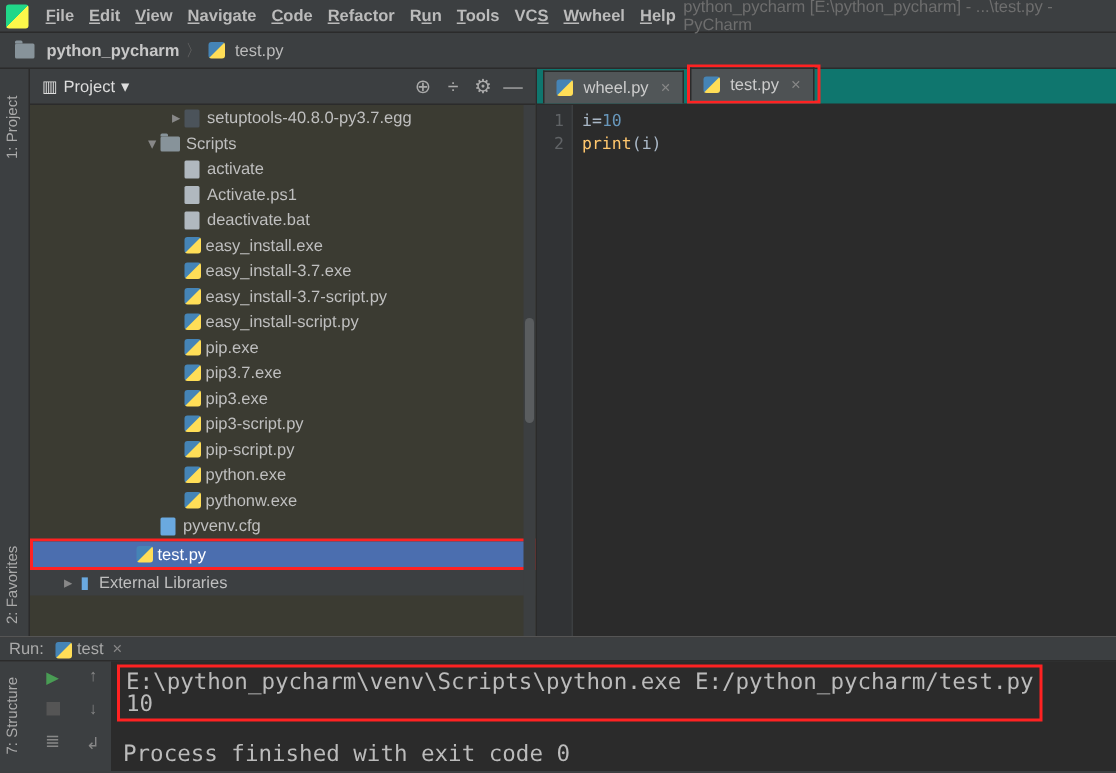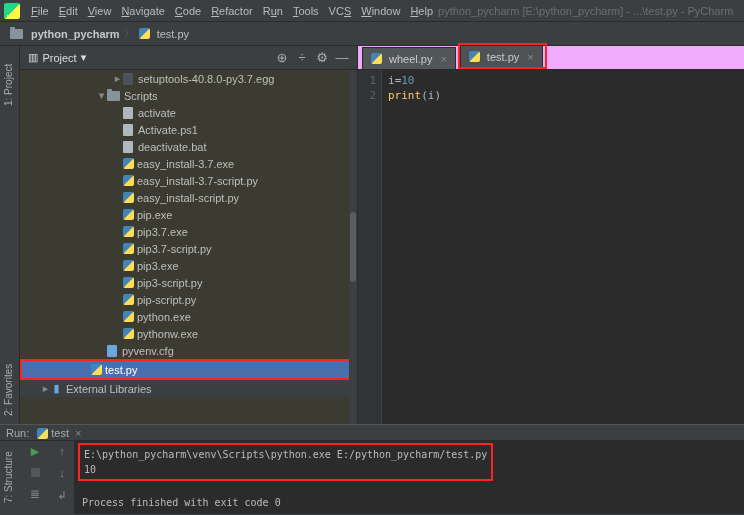--- a/index.html
+++ b/index.html
@@ -1,19 +1,19 @@
 <!DOCTYPE html>
 <html><head>
 <meta charset="utf-8">
 <style>
 * { margin: 0; padding: 0; box-sizing: border-box; }
 body { width: 744px; height: 515px; background: #3c3f41; font-family: "Segoe UI", Arial, sans-serif; font-size: 11px; color: #bbb; overflow: hidden; }
 .menubar { height: 22px; background: #3c3f41; display: flex; align-items: center; padding: 0 4px; border-bottom: 1px solid #2b2b2b; }
 .menubar .logo { width: 16px; height: 16px; background: linear-gradient(135deg,#21d789 50%,#fcf84a 50%); margin-right: 6px; border-radius: 2px; }
-.menubar .menu { padding: 0 5px; cursor: pointer; color: #bbb; }
+.menubar .menu { padding: 0 5px; cursor: pointer; color: #bbb; font-weight: bold; }
 .menubar .menu u { text-decoration: underline; }
 .menubar .title { color: #6e6e6e; font-size: 11px; }
 .navbar { height: 24px; background: #3c3f41; display: flex; align-items: center; padding: 0 10px; border-bottom: 1px solid #2b2b2b; gap: 4px; }
 .folder-icon { width: 13px; height: 10px; background: #87939a; display: inline-block; margin-right: 4px; border-radius: 1px; position: relative; }
 .folder-icon::before { content:""; position:absolute; top:-2px; left:0; width:5px; height:2px; background:#87939a; border-radius:1px 1px 0 0; }
 .py-icon { width: 11px; height: 11px; display: inline-block; border-radius: 2px; background: linear-gradient(135deg,#4584b6 48%,#ffde57 52%); margin-right: 3px; vertical-align: -2px; }
 .file-icon { width: 10px; height: 12px; background:#b0b8bf; display:inline-block; margin-right:5px; border-radius:1px; position:relative; }
 .file-icon.blue { background:#6aa9e0; }
 .file-icon.dark { background:#4b535a; }
 .main { display: flex; height: 378px; }
@@ -30,58 +30,58 @@
 .tree-row .caret { width:11px; text-align:center; color:#888; }
 .tree .d0 { padding-left: 20px; }
 .tree .d2 { padding-left: 58px; }
 .tree .d3 { padding-left: 76px; }
 .tree .d4 { padding-left: 92px; }
 .red-box { border: 2px solid #f22; }
 .tree-scroll { position:absolute; right:0; top:0; width:8px; height:100%; background:#3c3f41; }
 .tree-scroll .thumb { position:absolute; right:1px; top:40%; width:6px; height:70px; background:#5a5d5f; border-radius:3px; }
 .libs { background:#3c3f41; }
 .editor { flex:1; background:#2b2b2b; display:flex; flex-direction:column; }
-.editor-tabs { height:24px; background:#f0abfc; display:flex; align-items:flex-end; padding-left:4px; border-bottom:1px solid #2b2b2b; }
+.editor-tabs { height:24px; background:#0f766e; display:flex; align-items:flex-end; padding-left:4px; border-bottom:1px solid #2b2b2b; }
 .etab { height:22px; padding: 0 8px; display:flex; align-items:center; gap:4px; background:#515658; border:1px solid #2b2b2b; border-bottom:none; color:#ccc; font-size:11px; margin-right:2px; cursor:pointer; }
 .etab.active { background:#4e5254; }
 .etab .close { color:#888; margin-left:4px; font-size:11px; }
 .editor-body { flex:1; display:flex; }
 .gutter { width:24px; background:#313335; color:#606366; padding-top:3px; text-align:right; padding-right:5px; font-family: Consolas, monospace; font-size:11px; line-height:15px; border-right:1px solid #3c3f41; }
 .code { flex:1; padding:3px 6px; font-family: Consolas, monospace; font-size:11px; line-height:15px; color:#a9b7c6; }
 .code .fn { color:#ffc66d; }
 .code .num { color:#6897bb; }
 .code .br { color:#a9b7c6; }
 .code .var { color:#a9b7c6; }
 .run-panel { height: 90px; background:#2b2b2b; border-top:1px solid #555; display:flex; flex-direction:column; }
 .run-header { height:22px; background:#3c3f41; display:flex; align-items:center; padding:0 6px; color:#aaa; font-size:11px; border-bottom:1px solid #2b2b2b; }
 .run-body { flex:1; display:flex; }
 .run-gutter { width:30px; background:#3c3f41; display:flex; flex-direction:column; align-items:center; padding-top:4px; gap:10px; }
 .run-gutter .play { color:#499c54; font-size:11px; }
 .run-gutter .stop { width:9px; height:9px; background:#555; }
 .run-gutter .dots { color:#888; font-size:12px; }
 .run-gutter2 { width:24px; background:#3c3f41; display:flex; flex-direction:column; align-items:center; padding-top:4px; gap:10px; color:#888; font-size:11px; }
-.console { flex:1; padding:4px 8px; font-family: Consolas, monospace; font-size:10px; color:#bbb; line-height:15px; }
+.console { flex:1; padding:4px 8px; font-family: Consolas, monospace; font-size:15px; color:#bbb; line-height:15px; }
 .red-wrap { display:inline-block; border:2px solid #f22; padding:0; }
 .libs-icon-blue { width:11px; height:11px; display:inline-flex; align-items:center; justify-content:center; margin-right:4px; color:#6aa9e0; }
 </style>
 </head>
 <body>
 
 <div class="menubar">
   <div class="logo"></div>
   <span class="menu"><u>F</u><span>ile</span></span>
   <span class="menu"><u>E</u><span>dit</span></span>
   <span class="menu"><u>V</u><span>iew</span></span>
   <span class="menu"><u>N</u><span>avigate</span></span>
   <span class="menu"><u>C</u><span>ode</span></span>
   <span class="menu"><u>R</u><span>efactor</span></span>
   <span class="menu">R<u>u</u><span>n</span></span>
   <span class="menu"><u>T</u><span>ools</span></span>
   <span class="menu">VC<u>S</u></span>
-  <span class="menu"><u>W</u><span>indow</span></span>
+  <span class="menu"><u>W</u><span>wheel</span></span>
   <span class="menu"><u>H</u><span>elp</span></span>
   <span class="title">python_pycharm [E:\python_pycharm] - ...\test.py - PyCharm</span>
 </div>
 
 <div class="navbar">
   <span class="folder-icon"></span>
   <span style="font-weight:bold;color:#c7c7c7">python_pycharm</span>
   <span style="color:#666">〉</span>
   <span class="py-icon"></span>
   <span>test.py</span>
@@ -124,20 +124,25 @@
             <span>Activate.ps1</span>
           </div>
           <div class="tree-row d4">
             <span class="caret"></span>
             <span class="file-icon"></span>
             <span>deactivate.bat</span>
           </div>
           <div class="tree-row d4">
             <span class="caret"></span>
             <span class="py-icon"></span>
+            <span>easy_install.exe</span>
+          </div>
+          <div class="tree-row d4">
+            <span class="caret"></span>
+            <span class="py-icon"></span>
             <span>easy_install-3.7.exe</span>
           </div>
           <div class="tree-row d4">
             <span class="caret"></span>
             <span class="py-icon"></span>
             <span>easy_install-3.7-script.py</span>
           </div>
           <div class="tree-row d4">
             <span class="caret"></span>
             <span class="py-icon"></span>
@@ -145,25 +150,20 @@
           </div>
           <div class="tree-row d4">
             <span class="caret"></span>
             <span class="py-icon"></span>
             <span>pip.exe</span>
           </div>
           <div class="tree-row d4">
             <span class="caret"></span>
             <span class="py-icon"></span>
             <span>pip3.7.exe</span>
-          </div>
-          <div class="tree-row d4">
-            <span class="caret"></span>
-            <span class="py-icon"></span>
-            <span>pip3.7-script.py</span>
           </div>
           <div class="tree-row d4">
             <span class="caret"></span>
             <span class="py-icon"></span>
             <span>pip3.exe</span>
           </div>
           <div class="tree-row d4">
             <span class="caret"></span>
             <span class="py-icon"></span>
             <span>pip3-script.py</span>

